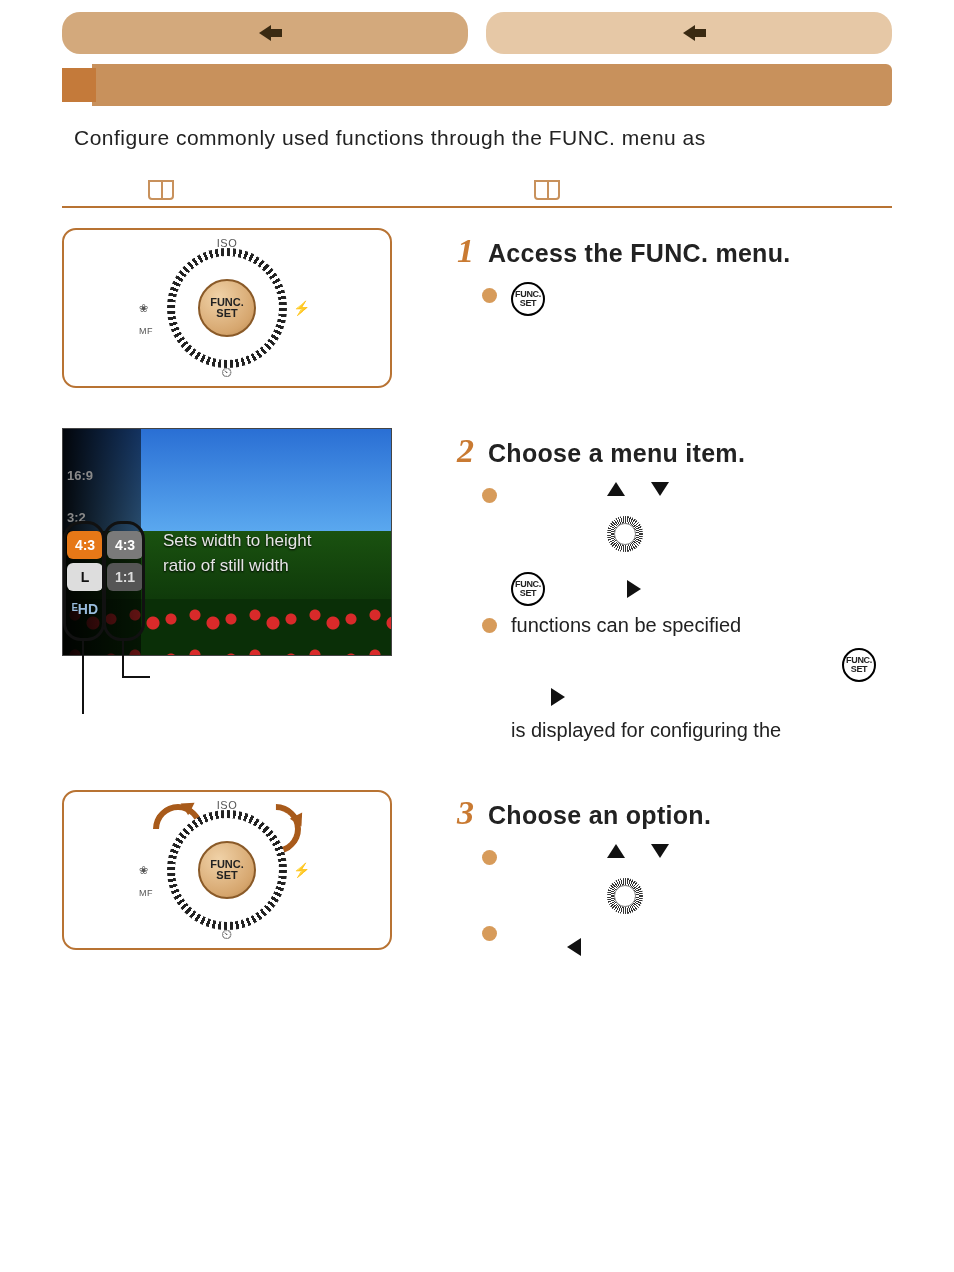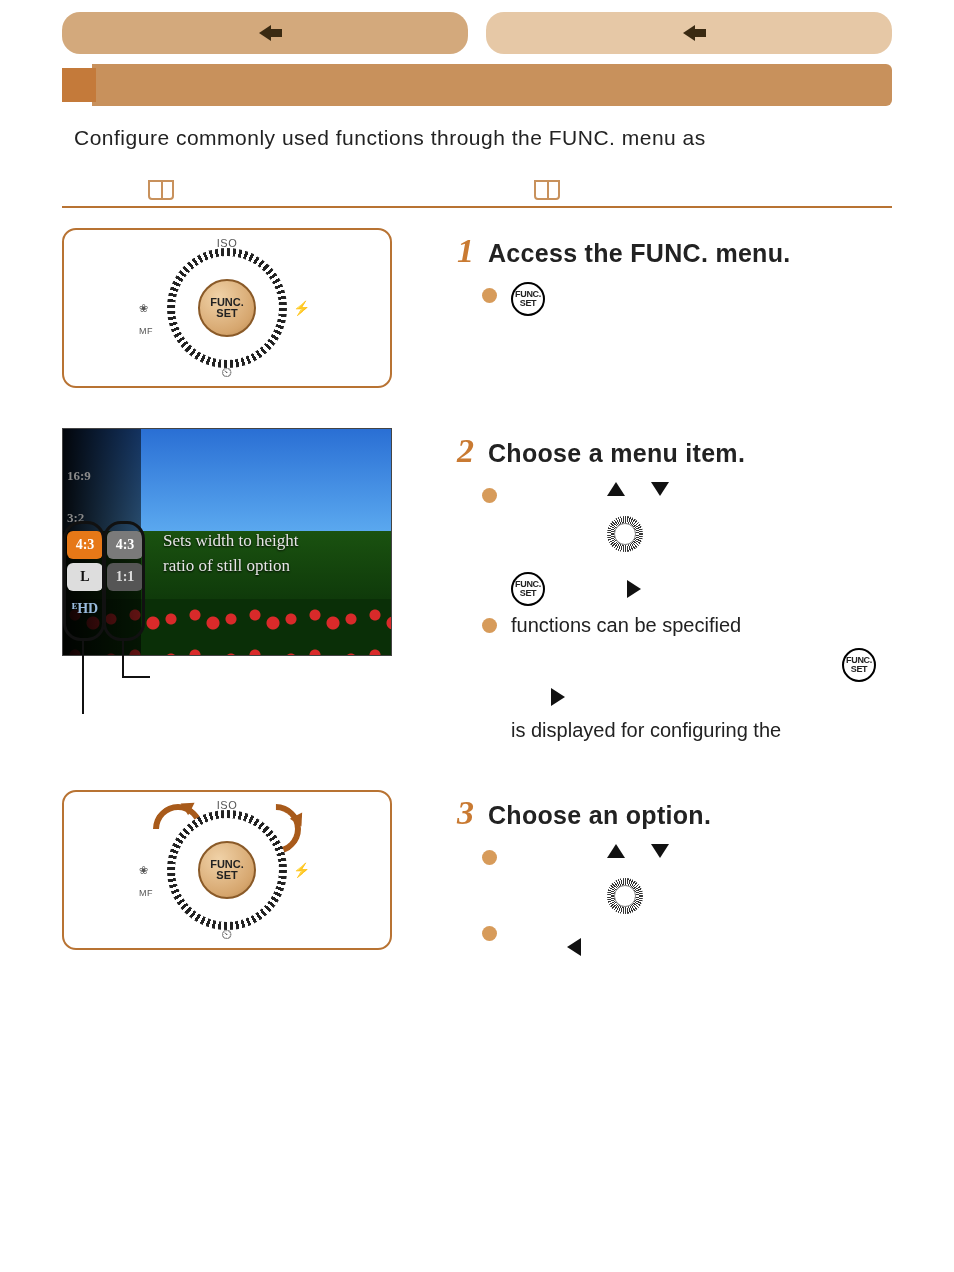--- a/index.html
+++ b/index.html
@@ -223,21 +223,21 @@
     background:transparent;
   }
   .callout.a { left:0; top:92px;}
   .callout.b { left:40px; top:92px;}
   .lead-line { position:absolute;width:2px;background:#111;}
   .lead-a { left:20px; top:212px; height:74px;}
   .lead-b { left:60px; top:212px; height:38px;}
   .lead-b::after {
     content:"";position:absolute;bottom:0;left:0;width:28px;height:2px;background:#111;
   }
-  .screen-wrap { position:relative; width:284px;font-family:Liberation Serif, serif; }
+  .screen-wrap { position:relative; width:284px; }
 
   
   .step-head { display:flex; align-items:baseline; gap:14px; margin-bottom:8px;}
   .step-num {
     font-family: Georgia, 'Times New Roman', serif;
     font-style:italic;
     font-size:34px;
     font-weight:bold;
     color:#c97a32;
     width:34px;
@@ -356,21 +356,21 @@
         <div class="left-strip"></div>
         <span class="dim-label dimA">16:9</span>
         <span class="dim-label dimB">3:2</span>
         <span class="sel primary">4:3</span>
         <span class="sel grey">4:3</span>
         <span class="sel chip-l">L</span>
         <span class="sel chip-11">1:1</span>
         <span class="sel chip-hd">ᴱHD</span>
         <div class="caption-box">
           <div>Sets width to height</div>
-          <div>ratio of still option</div>
+          <div>ratio of still width</div>
         </div>
         <div class="callout a"></div>
         <div class="callout b"></div>
       </div>
       <div class="lead-line lead-a"></div>
       <div class="lead-line lead-b"></div>
     </div>
   </div>
   <div class="right-col">
     <div class="step-head">

